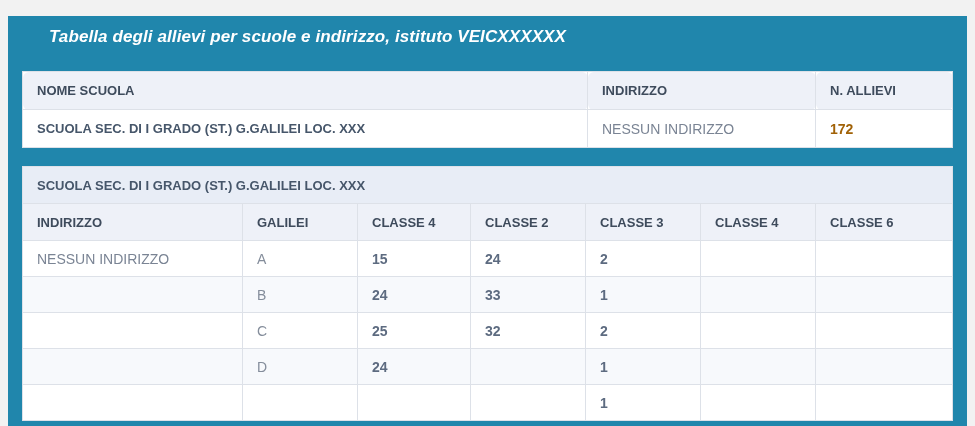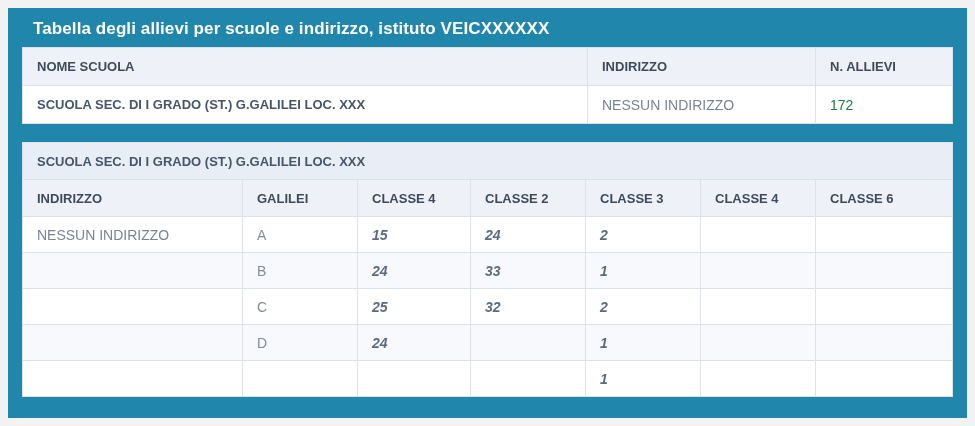--- a/index.html
+++ b/index.html
@@ -13,28 +13,29 @@
   }
   .panel {
     margin: 8px;
     width: 959px;
     height: 410px;
     box-sizing: border-box;
     background: #2086ac;
     padding: 0;
   }
   .report-title {
-    margin: 0;
+    margin: 16px;
     padding: 11px 10px 8px 25px;
     color: #ffffff;
     font-size: 17px;
     font-weight: bold;
     line-height: 20px;
     letter-spacing: 0.1px;
     white-space: nowrap;
+    font-style: italic;
   }
   table {
     border-collapse: collapse;
     table-layout: fixed;
     width: 930px;
     margin-left: 14px;
     background: #ffffff;
     border: 1px solid #d3d9e0;
     font-size: 14px;
   }
@@ -47,39 +48,39 @@
     white-space: nowrap;
   }
   th {
     background: #eef1f8;
     color: #3e4b5c;
     font-size: 13px;
     font-weight: bold;
     height: 37px;
   }
   
-  .summary th { height: 37px; }
+  .summary th { height: 37px; border-radius: 6px; }
   .summary td { height: 37px; }
   .summary td:nth-child(1) { font-weight: bold; font-size: 13px; color: #46566a; }
   .summary td:nth-child(2) { color: #7a8494; }
-  .summary td:nth-child(3) { font-weight: normal; color: #15803d; }
+  .summary td:nth-child(3) { font-weight: bold; color: #a16207; }
   
   .detail { margin-top: 18px; }
   .detail th.school-header {
     background: #e8edf6;
     font-size: 13px;
     color: #46566a;
     height: 36px;
   }
   .detail th.col-header { height: 36px; }
   .detail td { height: 35px; }
   .detail tbody tr:nth-child(even) td { background: #f7f9fc; }
   .detail td:nth-child(1) { color: #7a8494; }
   .detail td:nth-child(2) { color: #848d9b; }
-  .detail td:nth-child(n+3) { font-weight: bold; color: #5d6b80; font-style: italic; }
+  .detail td:nth-child(n+3) { font-weight: bold; color: #5d6b80; }
 </style>
 </head>
 <body>
 
 <div class="panel">
 
   <h1 class="report-title">Tabella degli allievi per scuole e indirizzo, istituto VEICXXXXXX</h1>
 
   <table class="summary">
     <colgroup>

